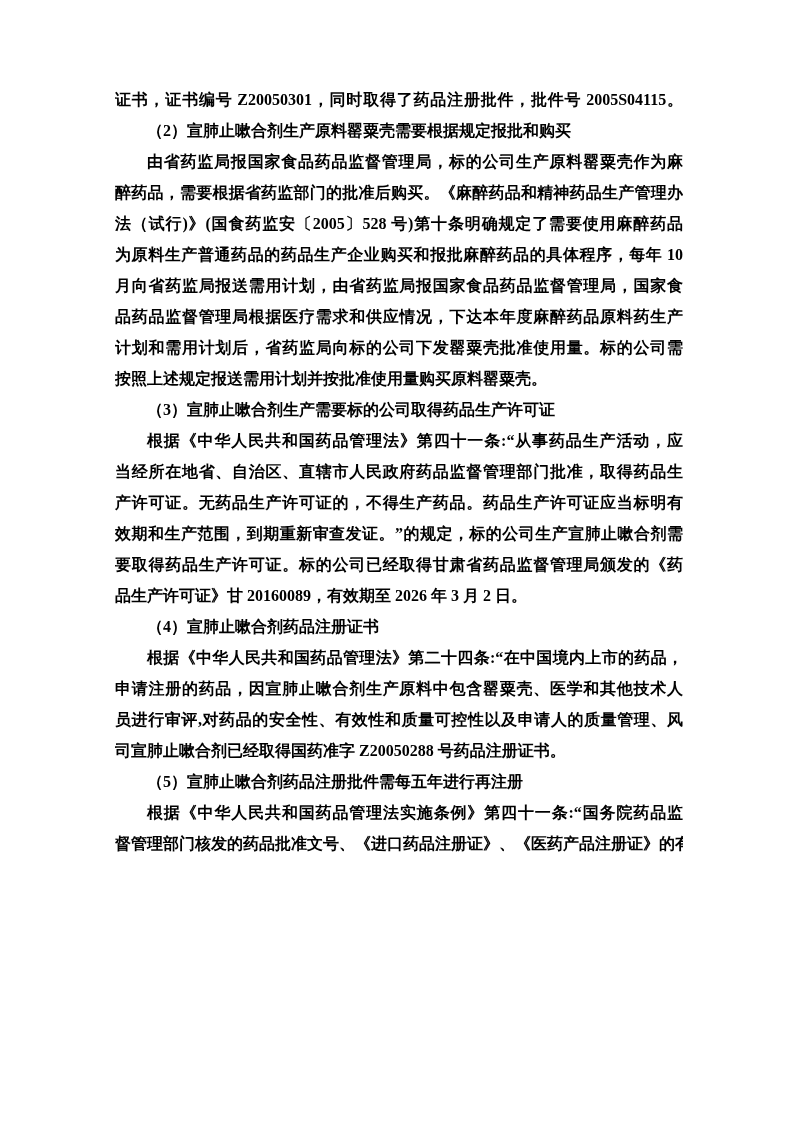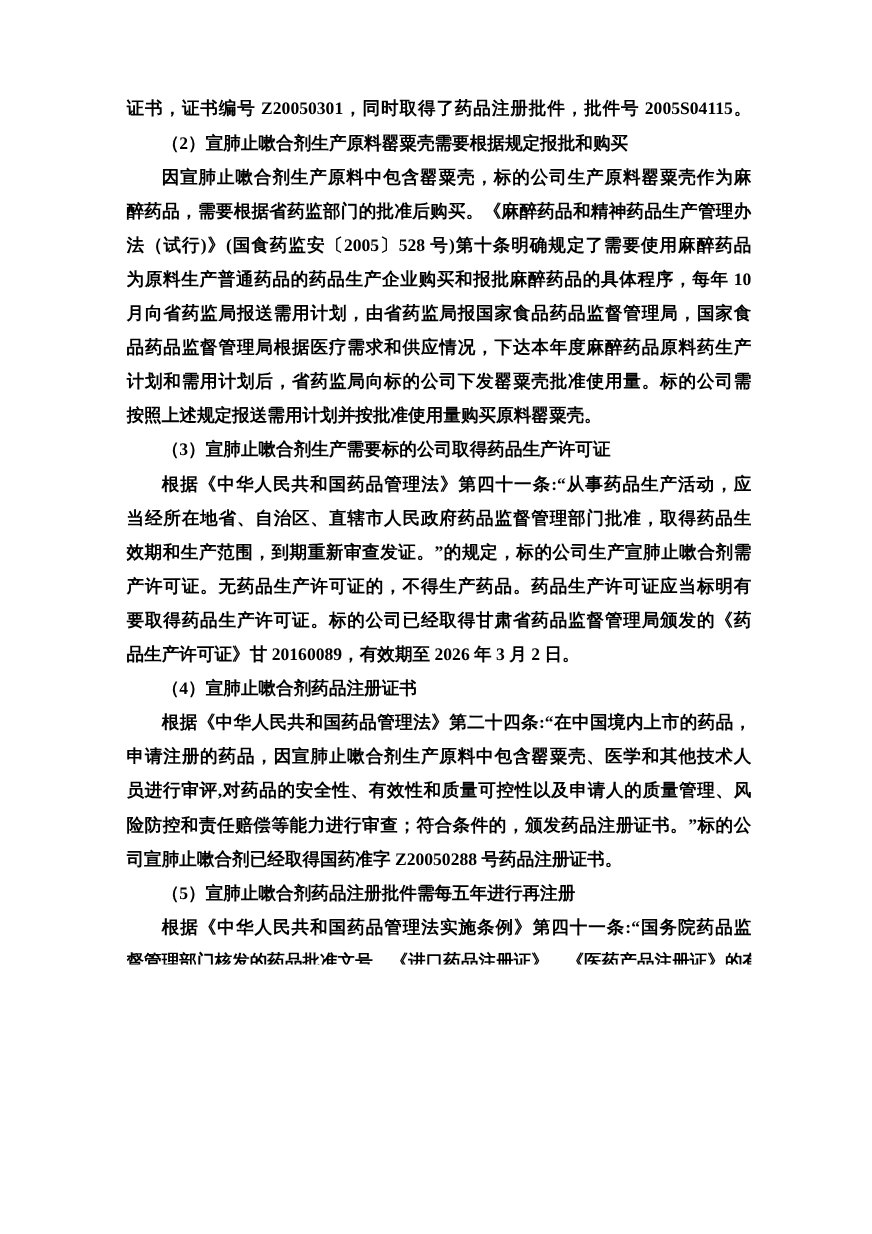--- a/index.html
+++ b/index.html
@@ -57,39 +57,38 @@
     font-family: "Liberation Serif", "DejaVu Serif", serif;
   }
 </style>
 </head>
 <body>
 
 <div class="page">
   <div class="content">
       <div class="line">证书，证书编号 Z20050301，同时取得了药品注册批件，批件号 2005S04115。</div>
       <div class="heading">（2）宣肺止嗽合剂生产原料罂粟壳需要根据规定报批和购买</div>
-      <div class="line indent">因宣肺止嗽合剂生产原料中包含罂粟壳，标的公司生产原料罂粟壳作为麻</div>
+      <div class="line indent">由省药监局报国家食品药品监督管理局，标的公司生产原料罂粟壳作为麻</div>
       <div class="line">醉药品，需要根据省药监部门的批准后购买。《麻醉药品和精神药品生产管理办</div>
       <div class="line">法（试行)》(国食药监安〔2005〕528 号)第十条明确规定了需要使用麻醉药品</div>
       <div class="line">为原料生产普通药品的药品生产企业购买和报批麻醉药品的具体程序，每年 10</div>
       <div class="line">月向省药监局报送需用计划，由省药监局报国家食品药品监督管理局，国家食</div>
       <div class="line">品药品监督管理局根据医疗需求和供应情况，下达本年度麻醉药品原料药生产</div>
       <div class="line">计划和需用计划后，省药监局向标的公司下发罂粟壳批准使用量。标的公司需</div>
       <div class="line last-left">按照上述规定报送需用计划并按批准使用量购买原料罂粟壳。</div>
       <div class="heading">（3）宣肺止嗽合剂生产需要标的公司取得药品生产许可证</div>
       <div class="line indent">根据《中华人民共和国药品管理法》第四十一条:“从事药品生产活动，应</div>
       <div class="line">当经所在地省、自治区、直辖市人民政府药品监督管理部门批准，取得药品生</div>
+      <div class="line">产许可证。无药品生产许可证的，不得生产药品。药品生产许可证应当标明有</div>
       <div class="line">效期和生产范围，到期重新审查发证。”的规定，标的公司生产宣肺止嗽合剂需</div>
-      <div class="line">产许可证。无药品生产许可证的，不得生产药品。药品生产许可证应当标明有</div>
       <div class="line">要取得药品生产许可证。标的公司已经取得甘肃省药品监督管理局颁发的《药</div>
       <div class="line last-left">品生产许可证》甘 20160089，有效期至 2026 年 3 月 2 日。</div>
       <div class="heading">（4）宣肺止嗽合剂药品注册证书</div>
       <div class="line indent">根据《中华人民共和国药品管理法》第二十四条:“在中国境内上市的药品，</div>
       <div class="line">申请注册的药品，因宣肺止嗽合剂生产原料中包含罂粟壳、医学和其他技术人</div>
       <div class="line">员进行审评,对药品的安全性、有效性和质量可控性以及申请人的质量管理、风</div>
-      <div class="line">险防控和责任赔偿等能力进行审查；符合条件的，颁发药品注册证书。”标的公</div>
       <div class="line last-left">司宣肺止嗽合剂已经取得国药准字 Z20050288 号药品注册证书。</div>
       <div class="heading">（5）宣肺止嗽合剂药品注册批件需每五年进行再注册</div>
       <div class="line indent">根据《中华人民共和国药品管理法实施条例》第四十一条:“国务院药品监</div>
       <div class="line">督管理部门核发的药品批准文号、《进口药品注册证》、《医药产品注册证》的有</div>
     </div>
   <div class="page-number">5</div>
 </div>
 
 </body></html>

